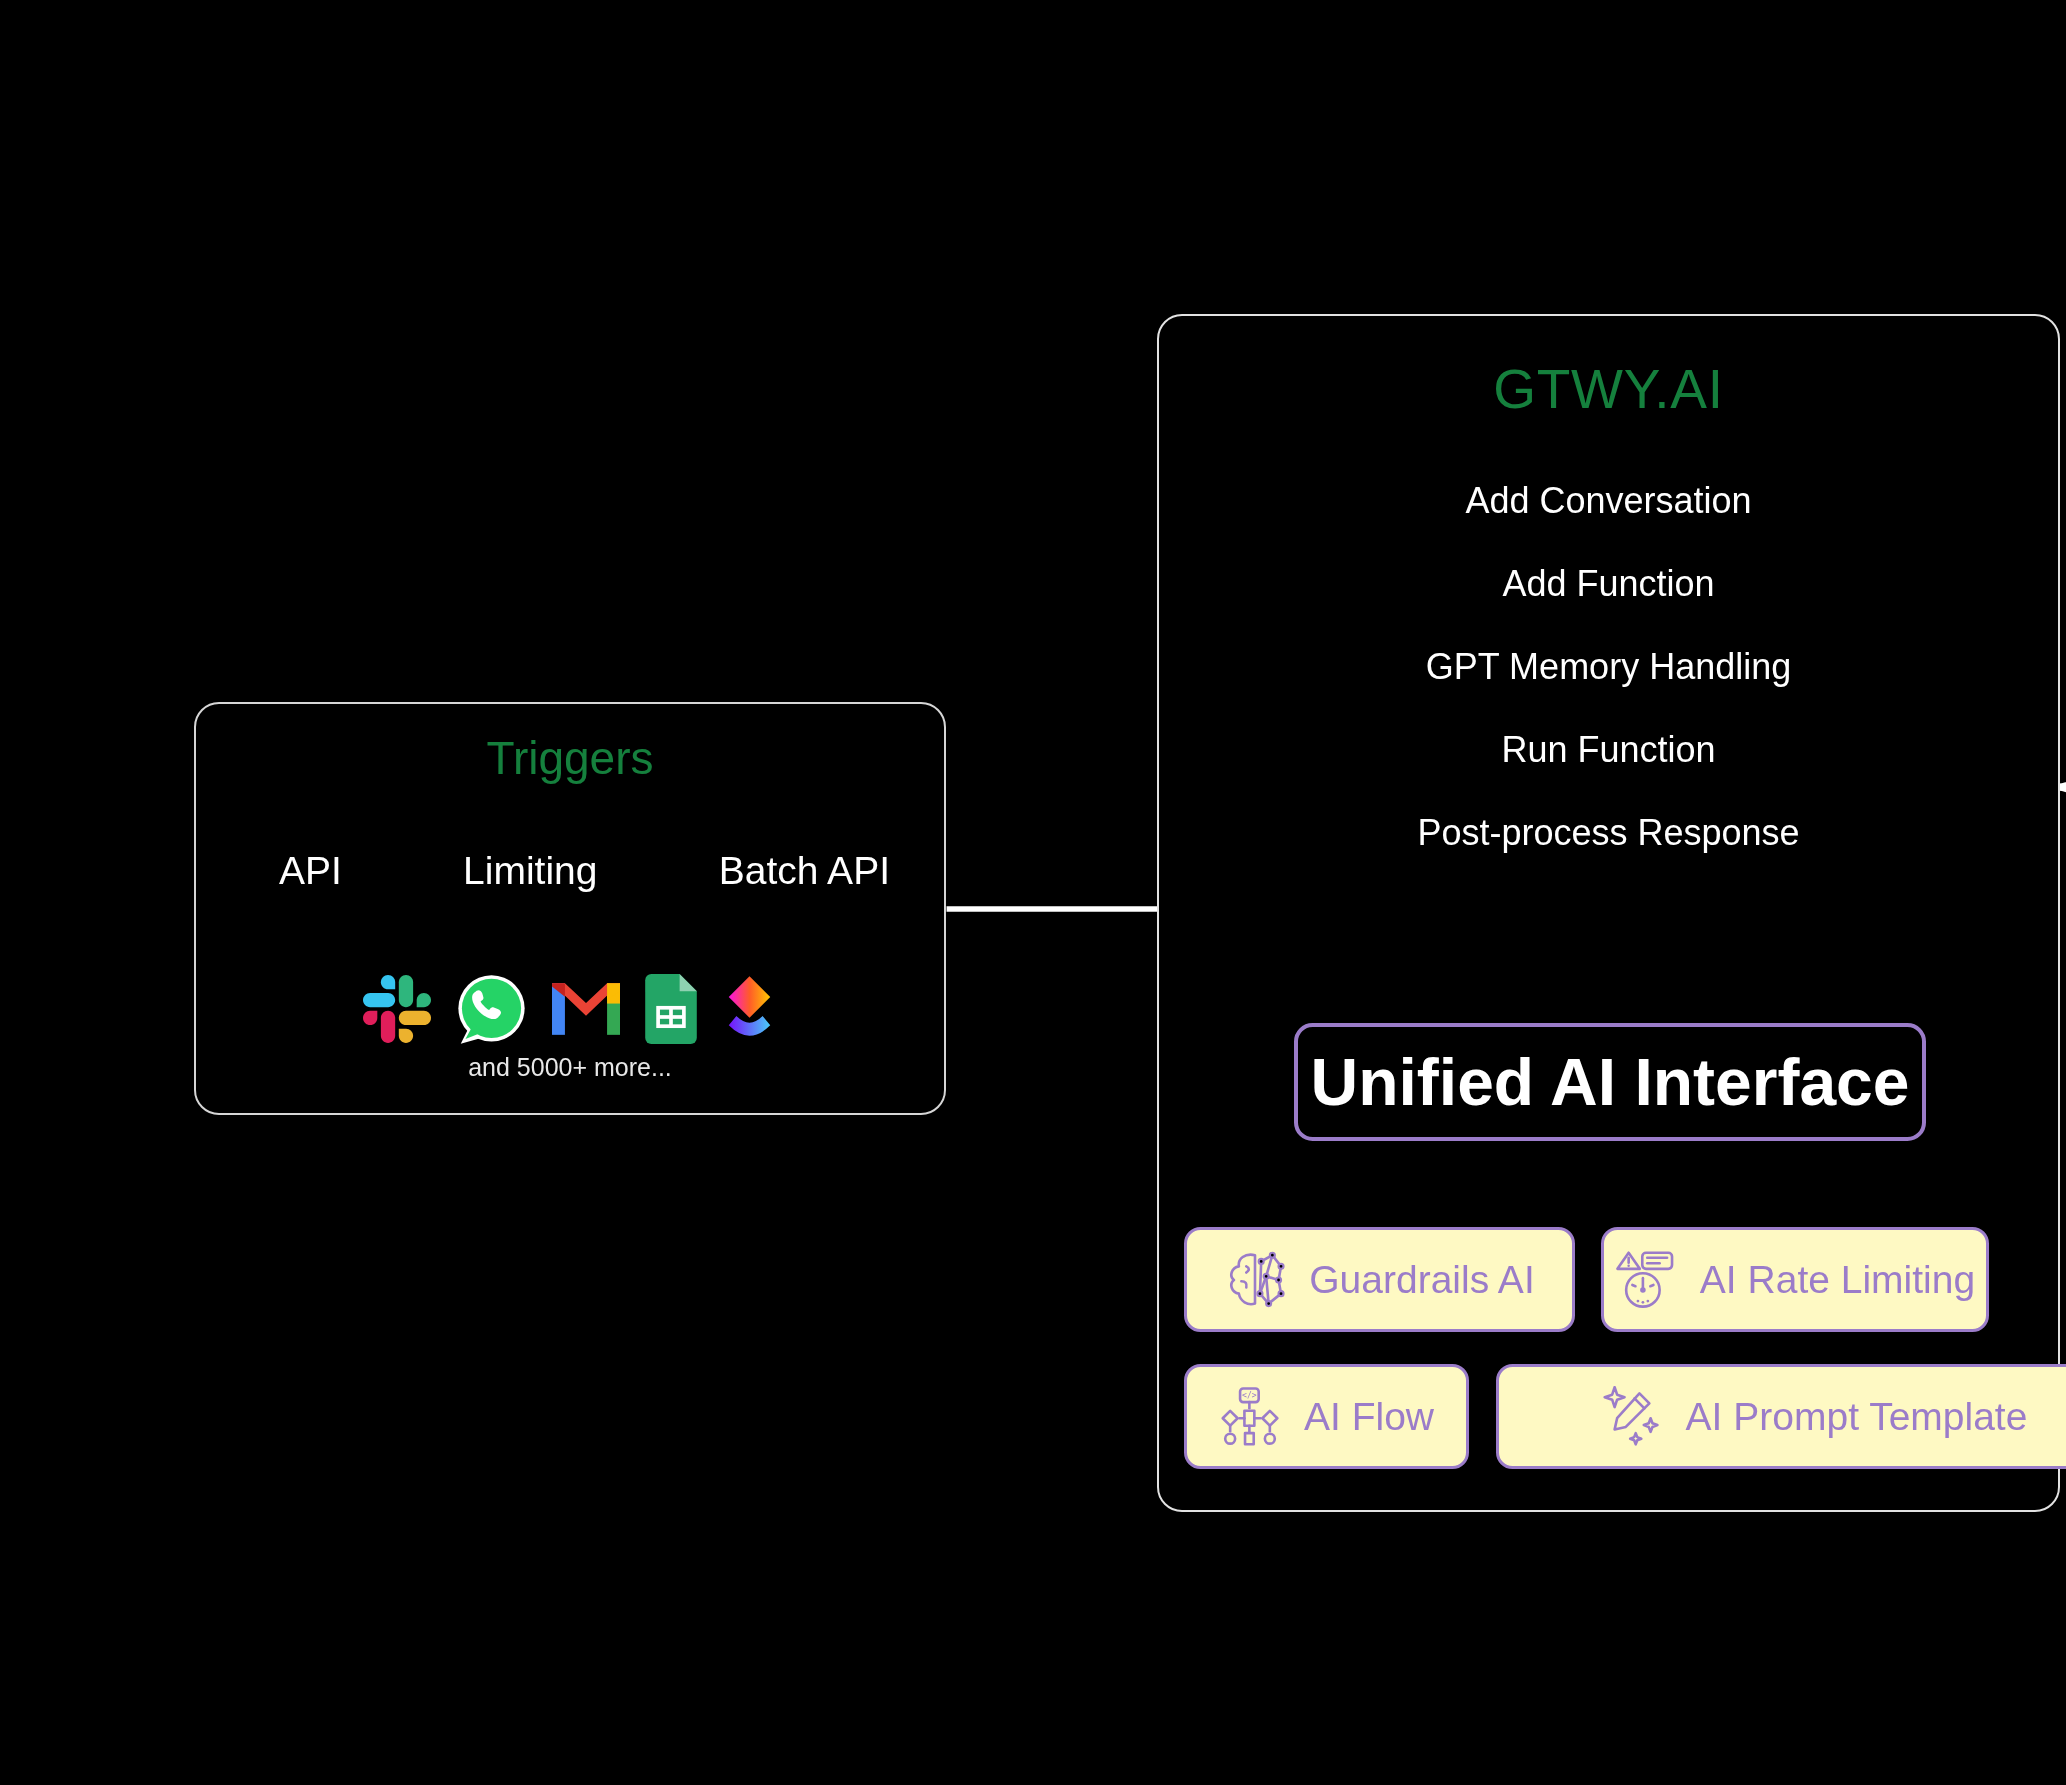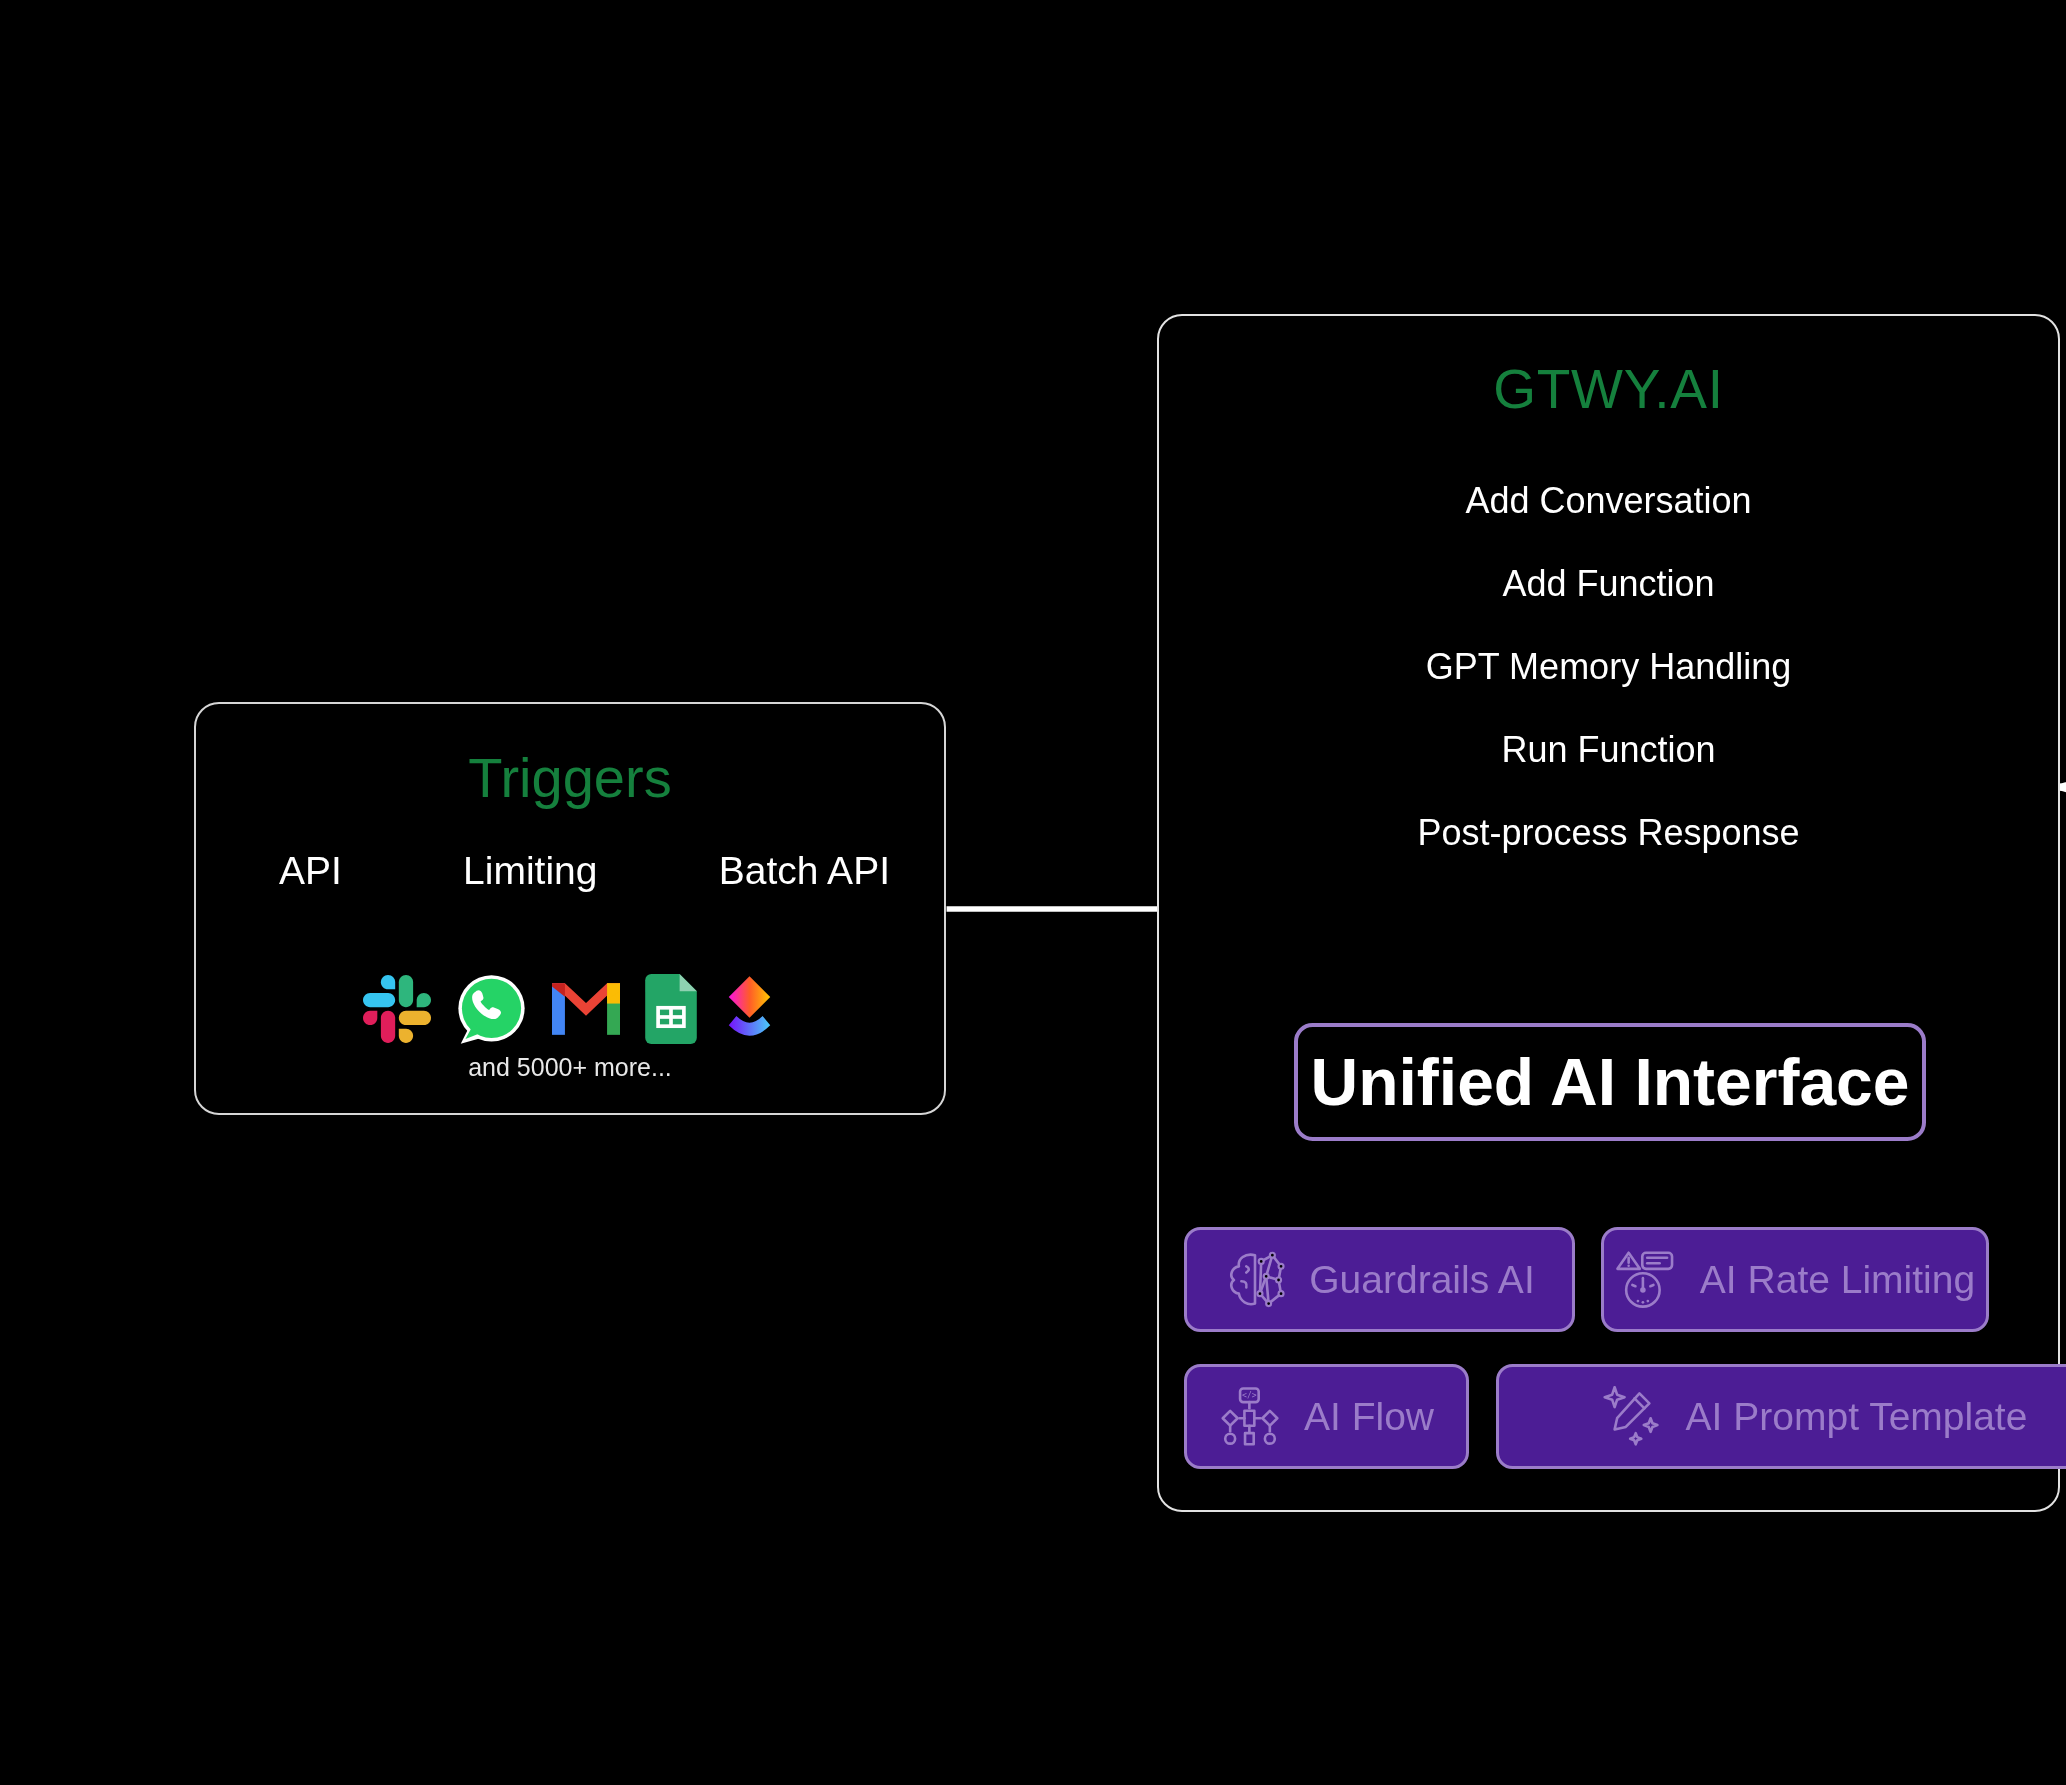--- a/index.html
+++ b/index.html
@@ -4,37 +4,37 @@
 <style>
   html,body{margin:0;padding:0;background:#000;}
   .stage{position:relative;width:3174px;height:1785px;background:#000;overflow:hidden;
          font-family:"Liberation Sans",sans-serif;color:#fff;}
   .connectors{position:absolute;left:0;top:0;width:3174px;height:1785px;}
   .box{position:absolute;background:#000;border:2.9px solid #d6d6d6;border-radius:25px;box-sizing:border-box;}
   .box-title{font-weight:normal;color:#15803d;text-align:center;}
 
   
   .triggers{left:194px;top:702px;width:752px;height:413px;}
-  .triggers .box-title{margin-top:41px;font-size:56px;}
+  .triggers .box-title{margin-top:27px;font-size:46px;}
   .trigger-row{position:absolute;top:145px;left:83px;right:54px;display:flex;
                justify-content:space-between;font-size:39px;color:#fff;}
   .trigger-icons{position:absolute;top:269px;left:0;right:0;display:flex;justify-content:center;
                  align-items:center;gap:25px;}
   .trigger-more{position:absolute;top:349px;width:100%;text-align:center;font-size:25px;color:#e8e8e8;}
 
   
   .central{left:1157px;top:314px;width:903px;height:1198px;border-color:#e2e2e2;}
   .central .box-title{margin-top:41px;font-size:55px;letter-spacing:0.8px;}
   .pipeline{position:absolute;top:143px;left:0;right:0;text-align:center;}
   .pipeline .step{font-size:36px;line-height:83px;color:#fff;}
   .unified{position:absolute;left:135px;top:707px;width:632px;height:118px;border:4.1px solid #9b7cc9;
            border-radius:18.6px;display:flex;align-items:center;justify-content:center;font-size:66px;
            font-weight:bold;color:#fff;box-sizing:border-box;background:#000;}
   .feature{position:absolute;border:3.7px solid #9b7cc9;border-radius:16.5px;display:flex;align-items:center;
-           justify-content:center;gap:23px;color:#9b7cc9;font-size:39px;box-sizing:border-box;background:#4c1d95;}
+           justify-content:center;gap:23px;color:#9b7cc9;font-size:39px;box-sizing:border-box;background:#fef9c3;}
   .feature svg{flex:0 0 auto;}
   #f-guard{left:25px;top:911px;width:391px;height:105px;}
   #f-rate{left:442px;top:911px;width:388px;height:105px;}
   #f-flow{left:25px;top:1048px;width:285px;height:105px;}
   #f-prompt{left:337px;top:1048px;width:636px;height:105px;}
 </style>
 </head>
 <body>
 
 <div class="stage">

